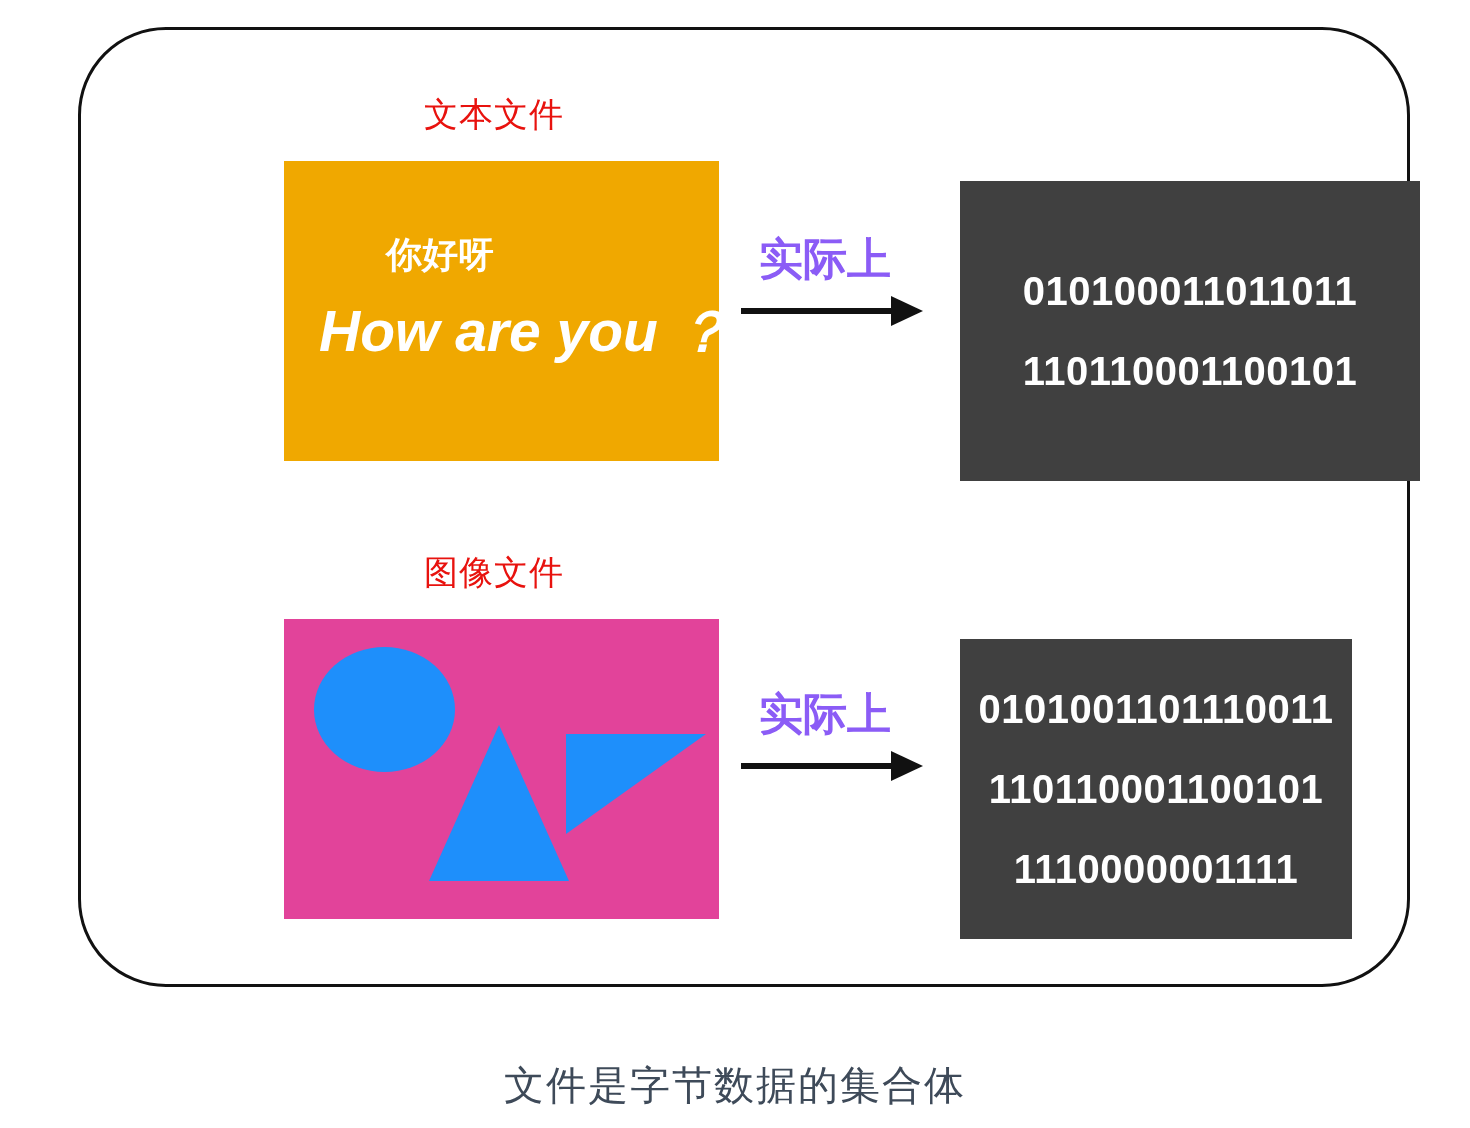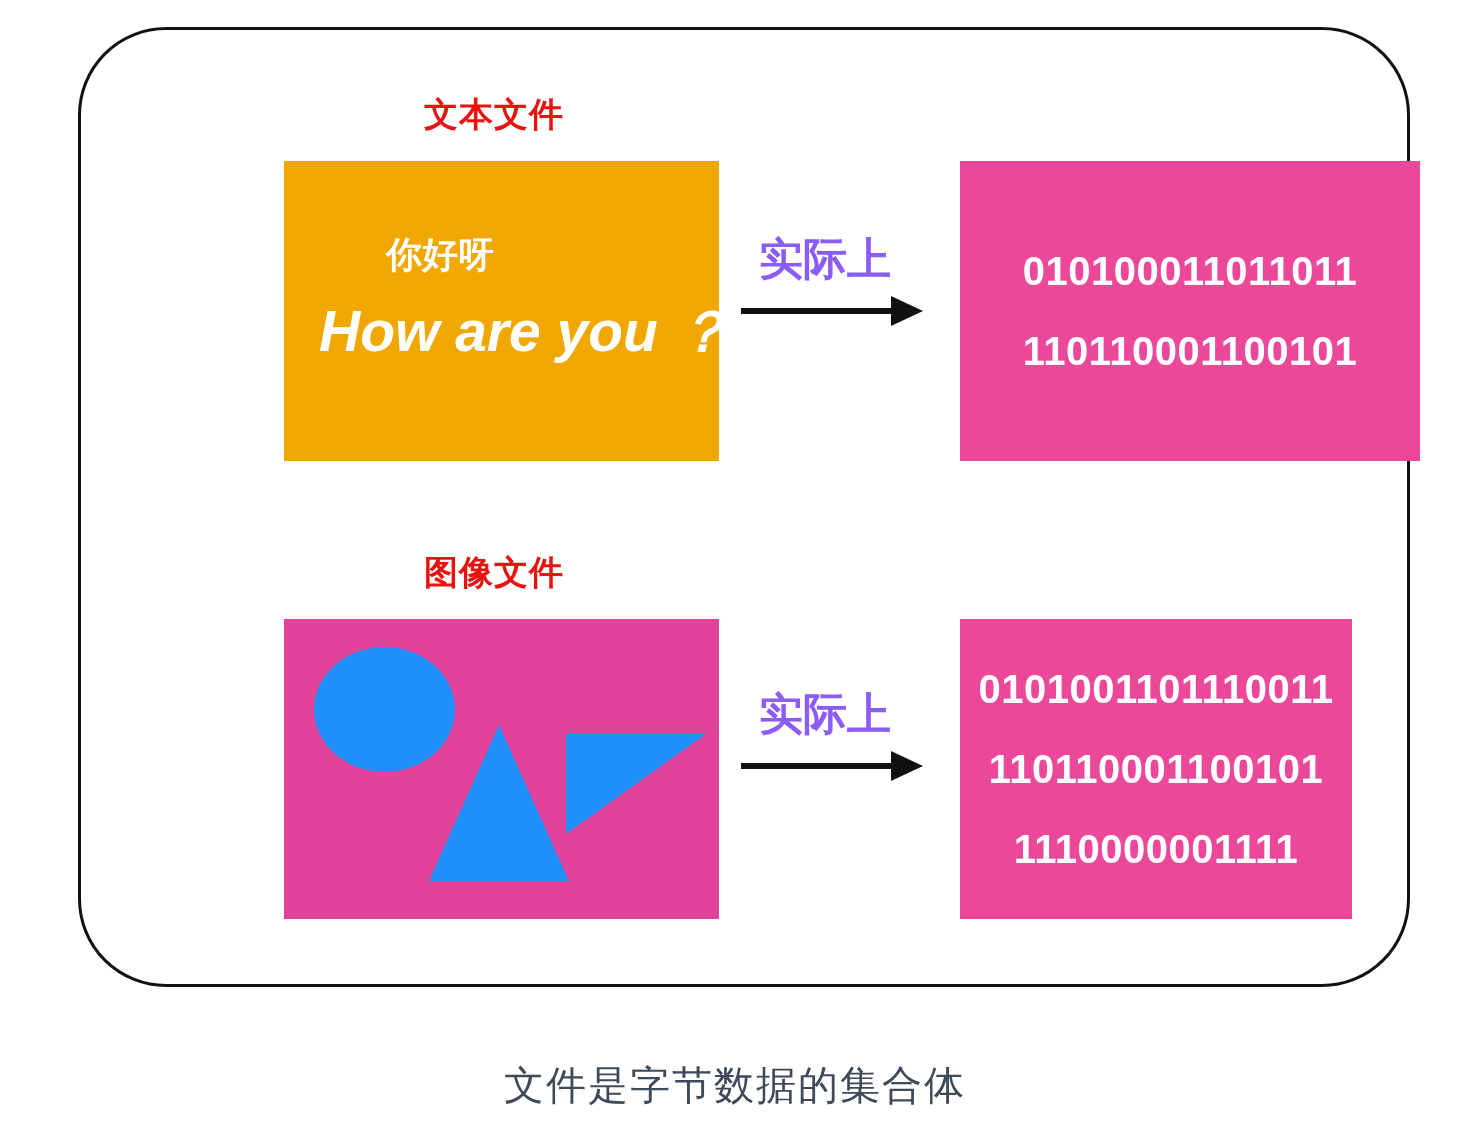--- a/index.html
+++ b/index.html
@@ -25,21 +25,21 @@
     border: 3px solid #111111;
     border-radius: 88px;
     box-sizing: border-box;
     background: #ffffff;
   }
 
   
   .section-label {
     position: absolute;
     color: #E8120E;
-    font-weight: bold;
+    font-weight: normal;
     font-size: 34px;
     letter-spacing: 1px;
     white-space: nowrap;
     font-family: "Liberation Sans", "DejaVu Sans", sans-serif;
   }
   #label-text-file  { left: 343px; top: 62px; }
   #label-image-file { left: 343px; top: 520px; }
 
   
   #text-file-box {
@@ -101,26 +101,27 @@
     top: 115px;
     width: 0;
     height: 0;
     border-top: 100px solid #1E8FFB;
     border-right: 140px solid transparent;
   }
 
   
   .binary-box {
     position: absolute;
-    background: #ec4899;
+    background: #404040;
     display: flex;
     flex-direction: column;
     justify-content: center;
     align-items: center;
     box-sizing: border-box;
+    margin-top: 20px;
   }
   #binary-box-text  { left: 879px; top: 131px; width: 460px; height: 300px; }
   #binary-box-image { left: 879px; top: 589px; width: 392px; height: 300px; }
   .bin-line {
     color: #FFFFFF;
     font-weight: bold;
     font-size: 40px;
     letter-spacing: 0.5px;
     white-space: nowrap;
     line-height: 1;

